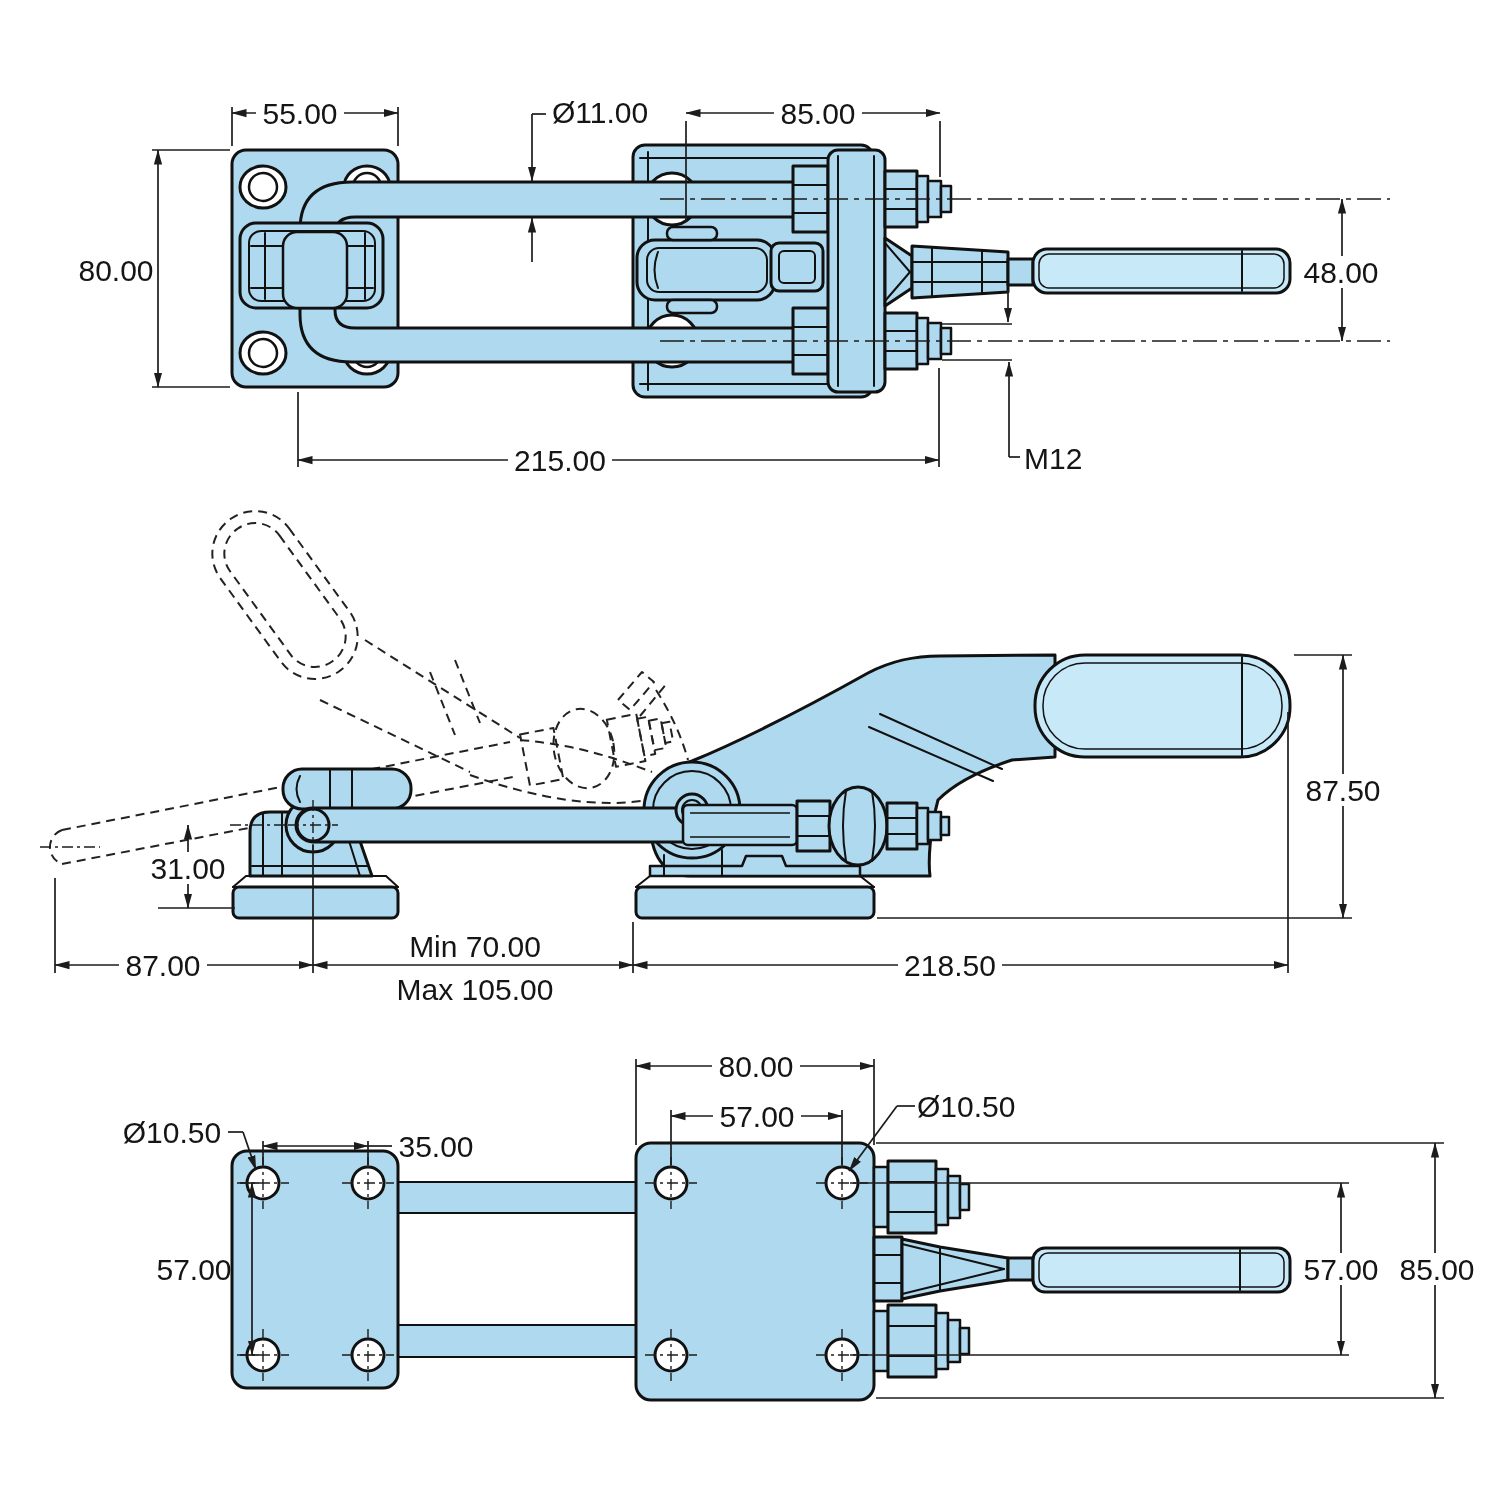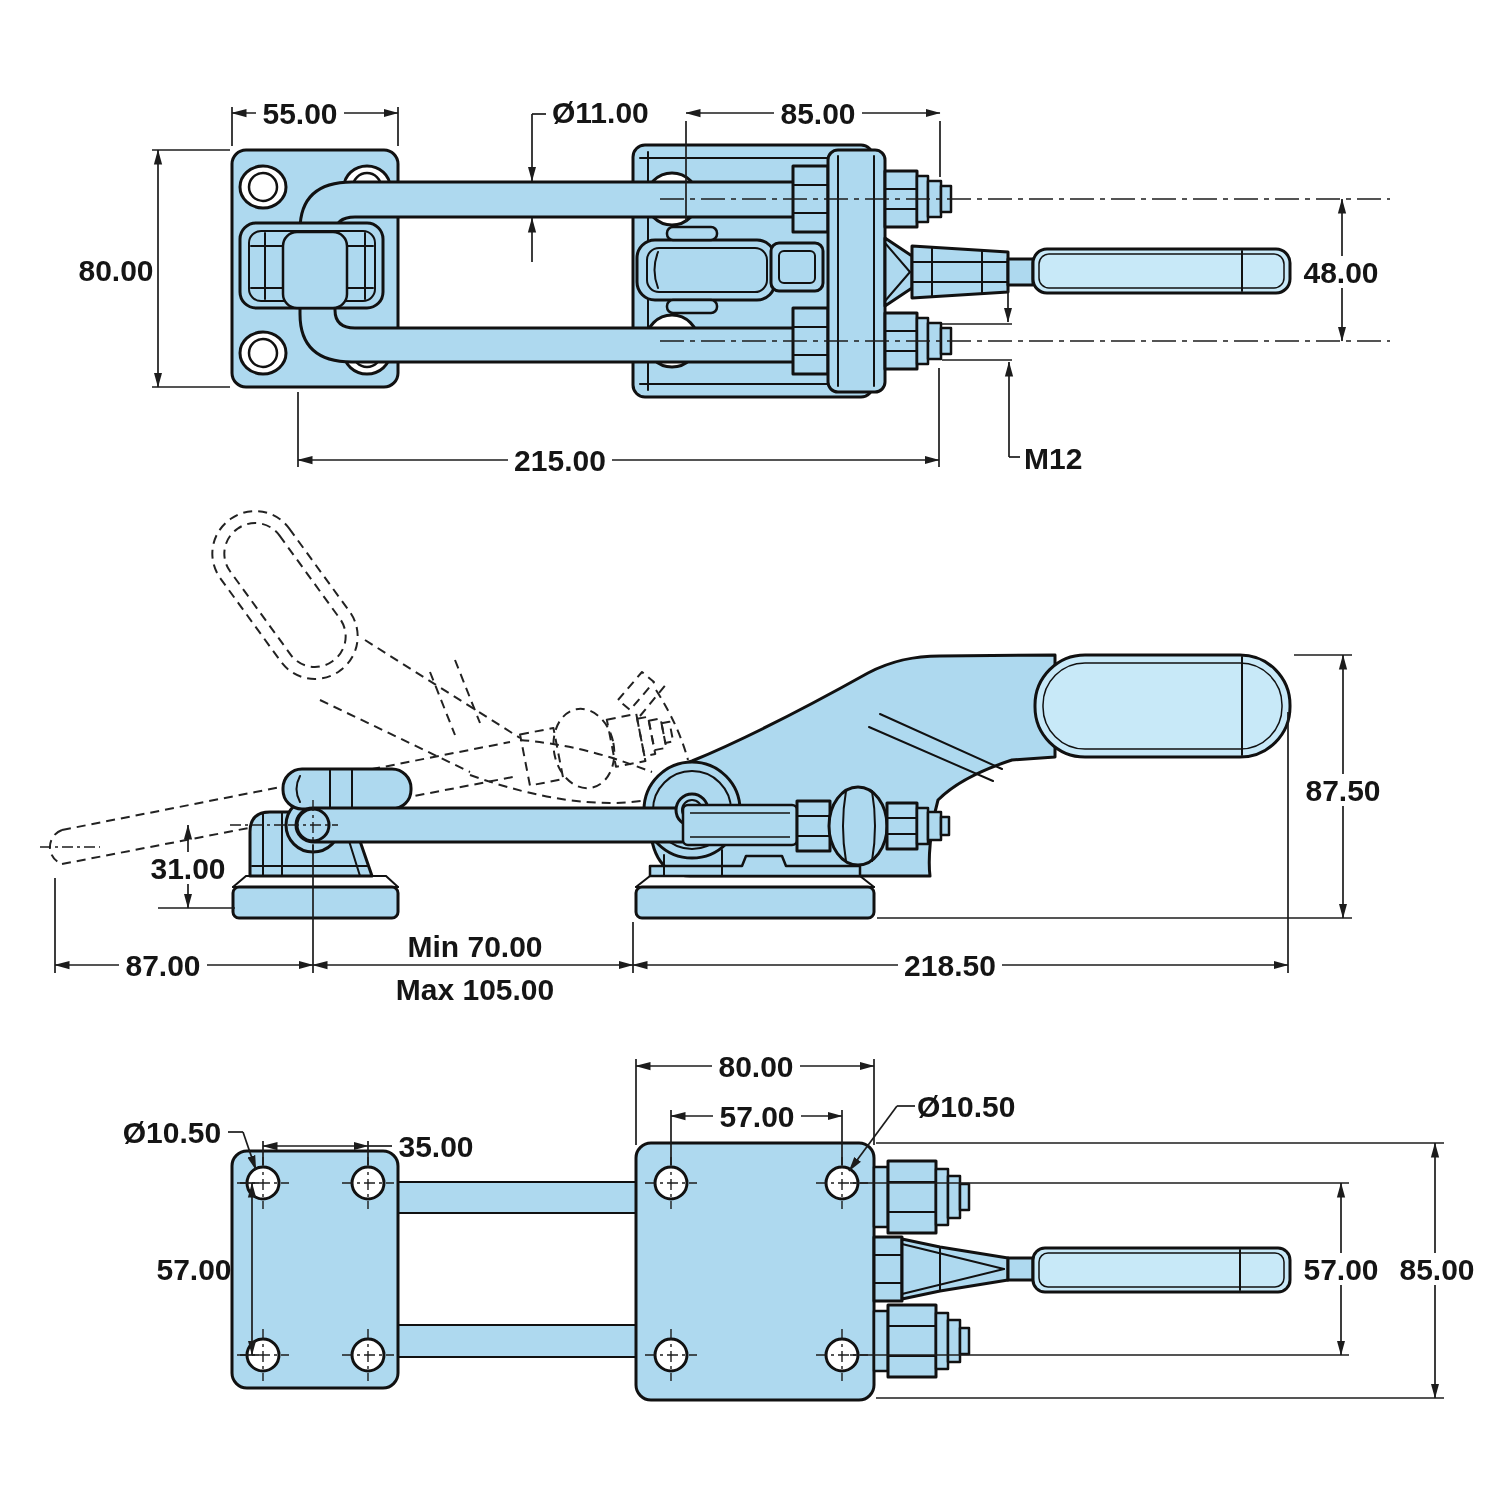--- a/index.html
+++ b/index.html
@@ -1,17 +1,17 @@
 <!DOCTYPE html>
 <html><head>
 <meta charset="utf-8">
 <style>
   html,body{margin:0;padding:0;background:#ffffff;}
   #canvas{position:relative;width:1482px;height:1501px;background:#ffffff;overflow:hidden;
-          font-family:"Liberation Sans", sans-serif;font-weight:bold;}
+          font-family:"Liberation Sans", sans-serif;}
   svg{position:absolute;left:0;top:0;}
   .f3{fill:#aed9ef;stroke:#111;stroke-width:3;stroke-linejoin:round;}
   .f25{fill:#aed9ef;stroke:#111;stroke-width:2.5;stroke-linejoin:round;}
   .light{fill:#c8e9f8;stroke:#111;stroke-width:3;stroke-linejoin:round;}
   .wh{fill:#fff;stroke:#111;stroke-width:3;}
   .wh25{fill:#fff;stroke:#111;stroke-width:2.5;}
   .ln2{fill:none;stroke:#111;stroke-width:2;stroke-linecap:round;}
   .ln15{fill:none;stroke:#111;stroke-width:1.5;}
   .dim{fill:none;stroke:#1c1c1c;stroke-width:1.7;}
   .cl{fill:none;stroke:#1c1c1c;stroke-width:1.6;stroke-dasharray:24 6 5 6;}

